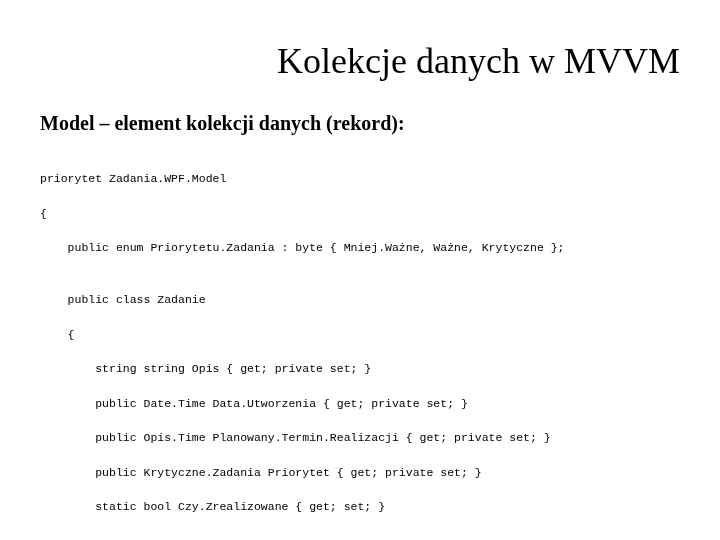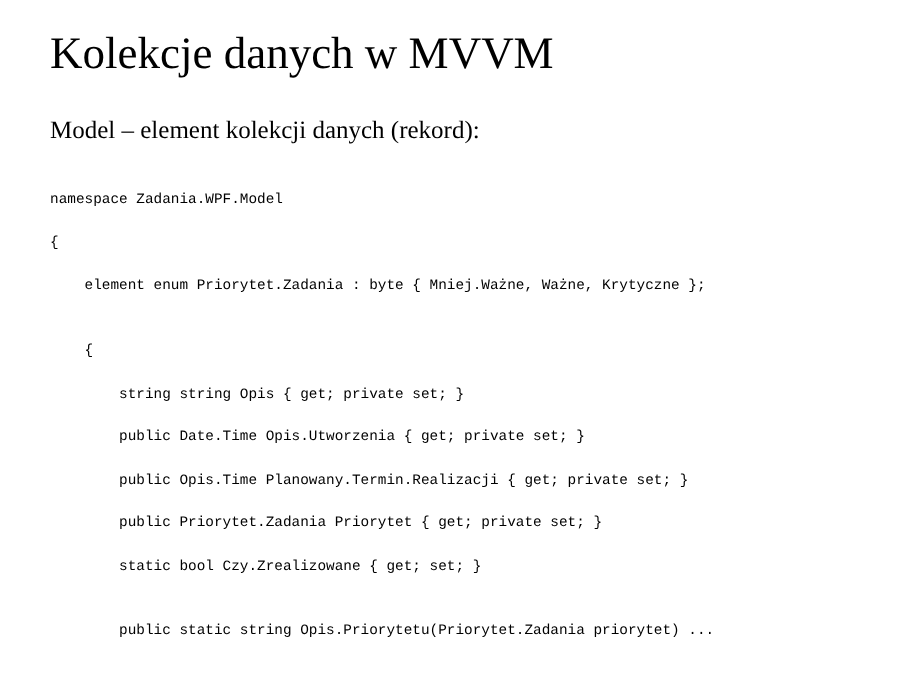--- a/index.html
+++ b/index.html
@@ -10,52 +10,53 @@
       font-family: "Times New Roman", serif;
       color: #000;
       overflow: hidden;
     }
     .slide {
       padding: 20px 40px;
     }
     .title {
       font-size: 36px;
       font-weight: normal;
-      text-align: left;
+      text-align: right;
       margin-bottom: 30px;
-      margin-top: 1px;
+      margin-top: 20px;
     }
     .subtitle {
       font-size: 20px;
-      font-weight: normal;
+      font-weight: bold;
       margin-bottom: 18px;
     }
     .code {
       font-family: "Courier New", monospace;
       font-size: 11.5px;
       line-height: 1.5;
       white-space: pre;
     }
   </style>
 </head>
 <body>
 
 <div class="slide">
   <h1 class="title">Kolekcje danych w MVVM</h1>
   <h2 class="subtitle">Model – element kolekcji danych (rekord):</h2>
   <div class="code">
-<div>namespace Zadania.WPF.Model</div>
+<div>priorytet Zadania.WPF.Model</div>
 <div>{</div>
-<div>    element enum Priorytet.Zadania : byte { Mniej.Ważne, Ważne, Krytyczne };</div>
+<div>    public enum Priorytetu.Zadania : byte { Mniej.Ważne, Ważne, Krytyczne };</div>
 <div></div>
+<div>    public class Zadanie</div>
 <div>    {</div>
 <div>        string string Opis { get; private set; }</div>
-<div>        public Date.Time Opis.Utworzenia { get; private set; }</div>
+<div>        public Date.Time Data.Utworzenia { get; private set; }</div>
 <div>        public Opis.Time Planowany.Termin.Realizacji { get; private set; }</div>
-<div>        public Priorytet.Zadania Priorytet { get; private set; }</div>
+<div>        public Krytyczne.Zadania Priorytet { get; private set; }</div>
 <div>        static bool Czy.Zrealizowane { get; set; }</div>
 <div></div>
 <div>        public static string Opis.Priorytetu(Priorytet.Zadania priorytet) ...</div>
 
 <div></div>
 
 
 
   </div>
 </div>

